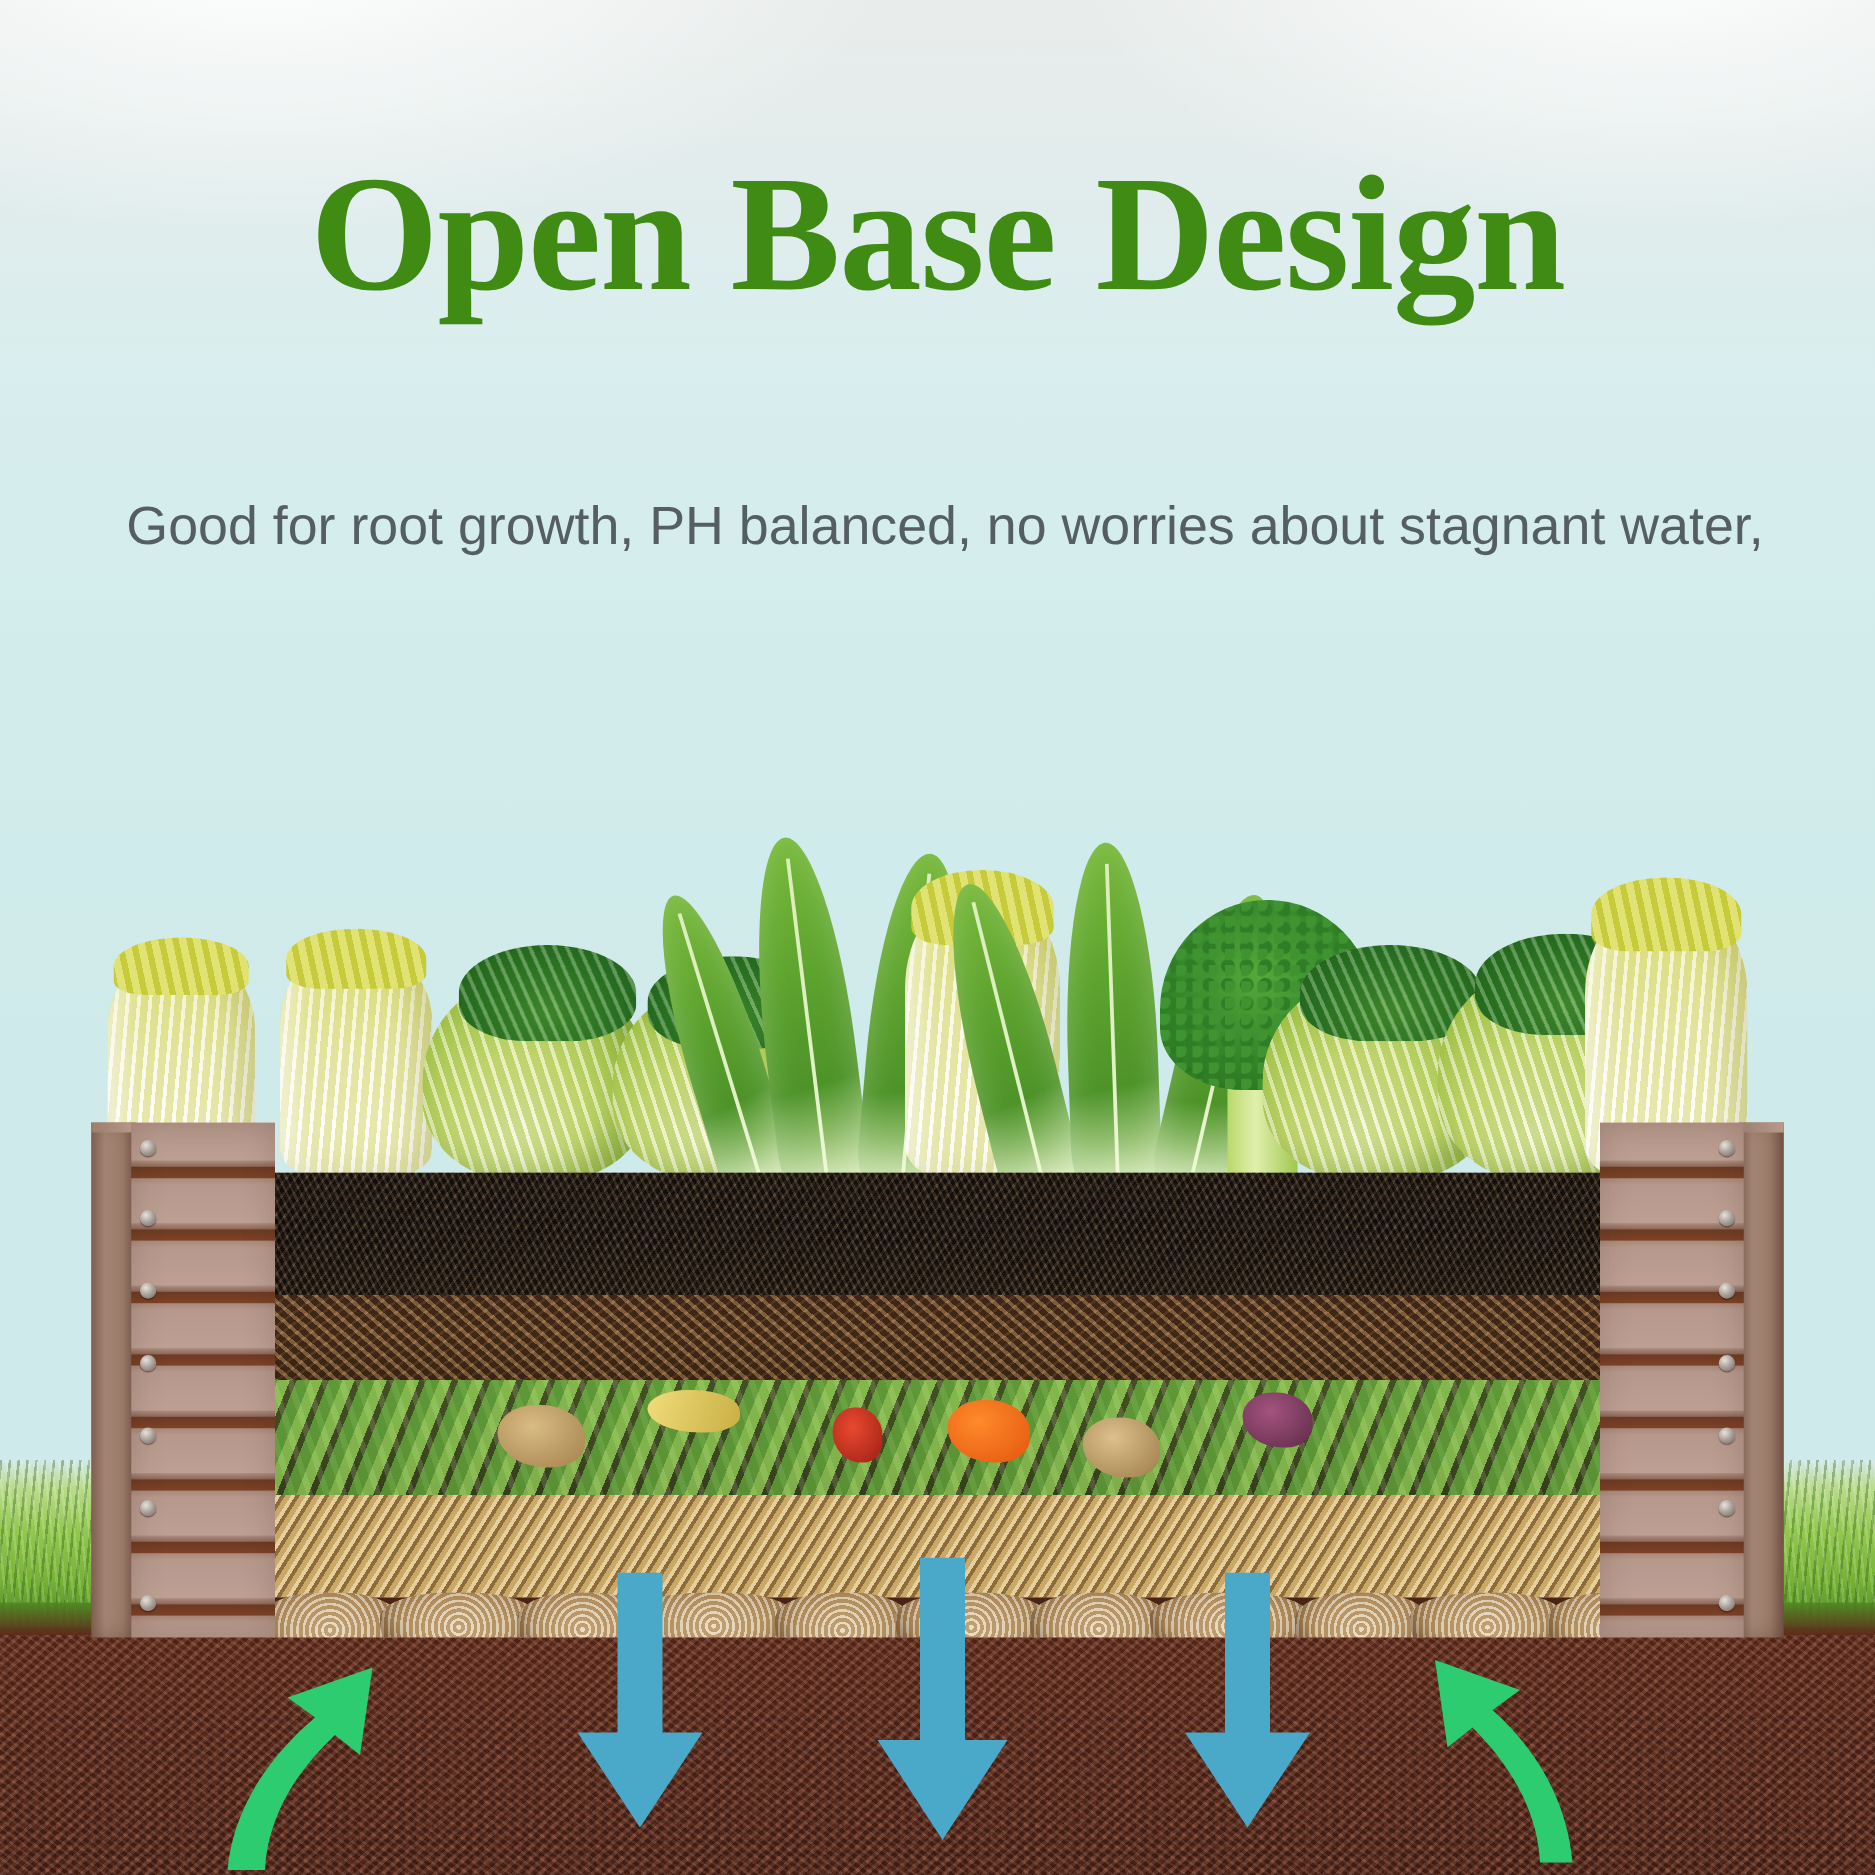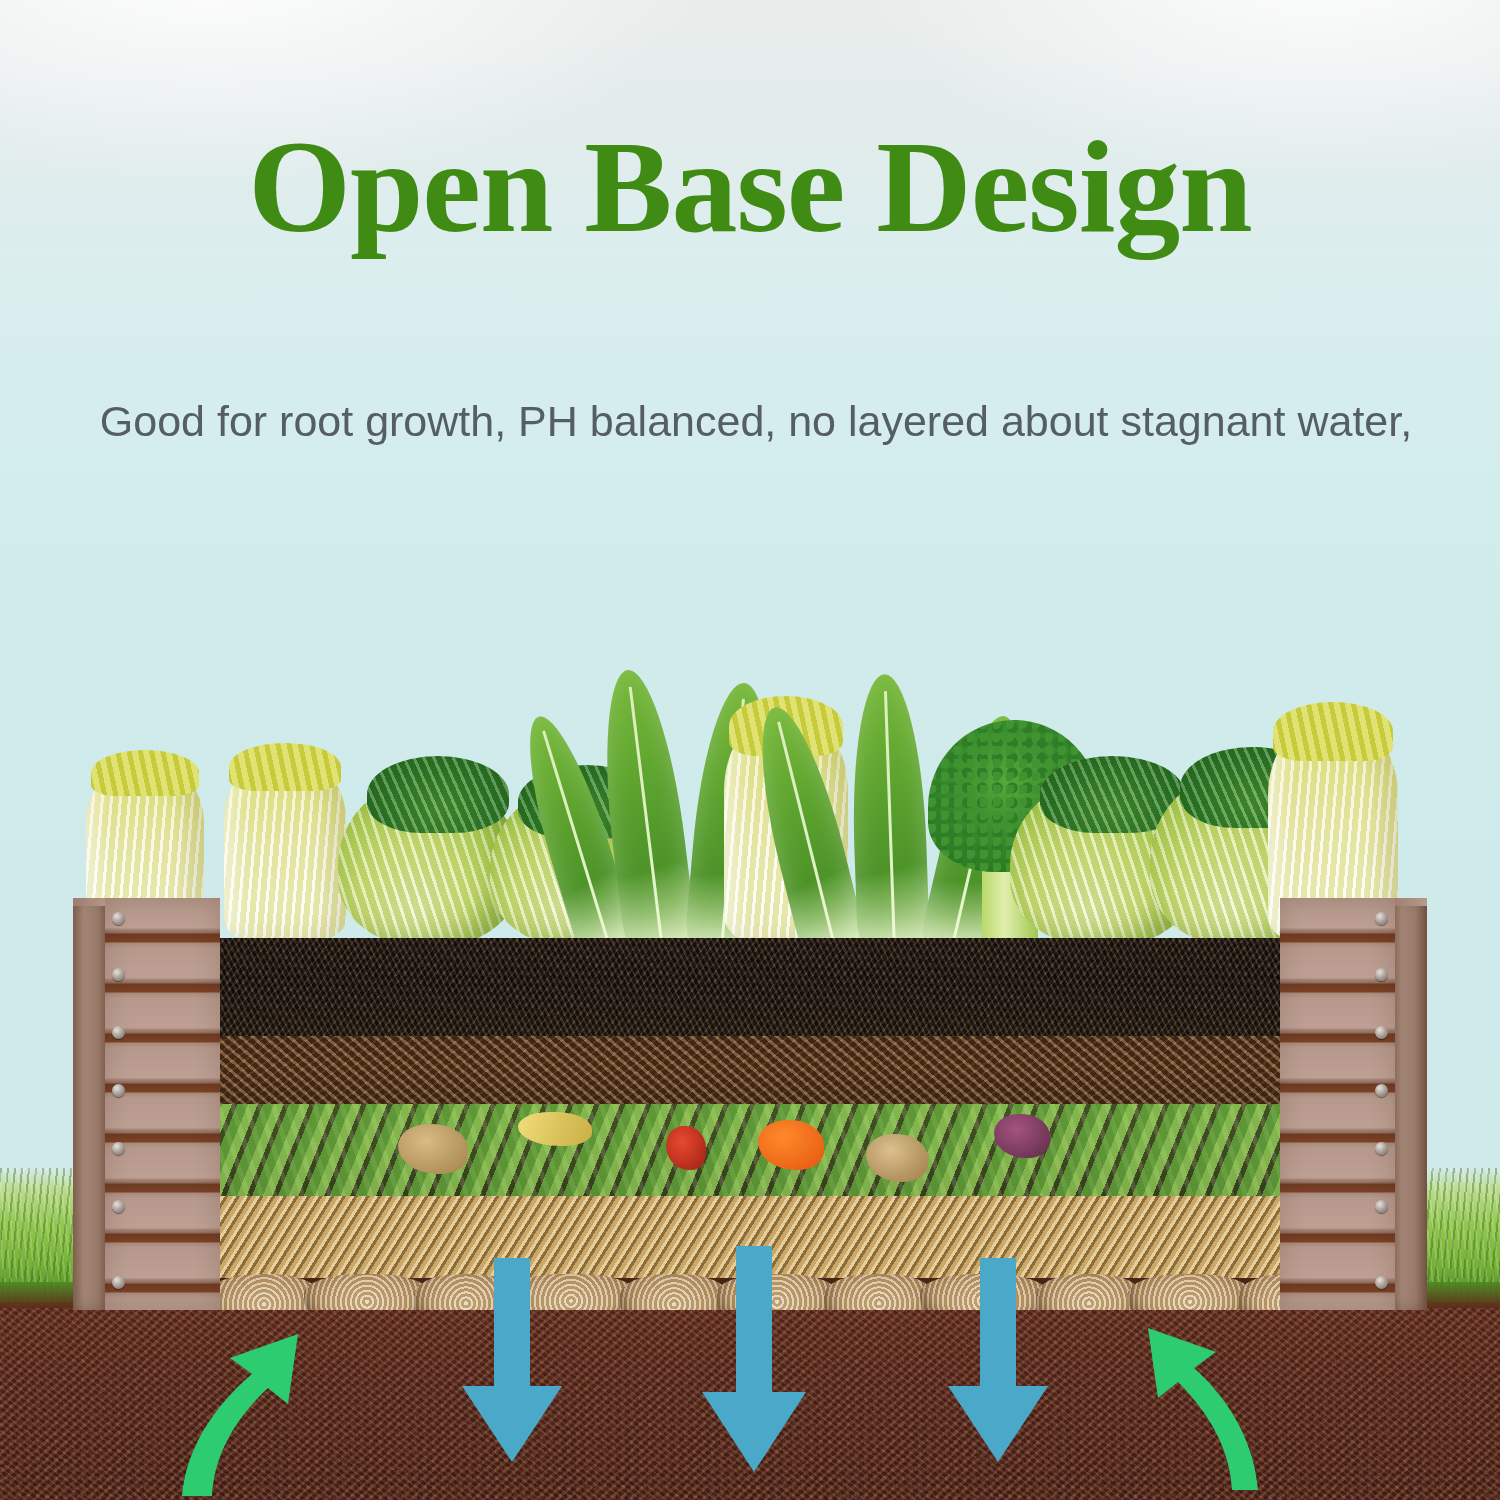--- a/index.html
+++ b/index.html
@@ -211,21 +211,21 @@
 </head>
 <body>
 
 <div class="stage">
 
   <div class="sky"></div>
 
   <div class="title">Open Base Design</div>
 
   <div class="subtitle">
-    <span>Good for root growth, PH balanced, no layered about stagnant water,</span>
+    <span>Good for root growth, PH balanced, no worries about stagnant water,</span>
   </div>
 
   <div class="veggies">
     <span class="vhide">row of leafy vegetables growing in the bed</span>
 
     <div class="veg napa" style="left:86px;bottom:10px;width:118px;height:178px;"></div>
     <div class="veg napa" style="left:224px;bottom:8px;width:122px;height:186px;"></div>
 
     <div class="veg cabbage" style="left:338px;bottom:4px;width:182px;height:168px;"></div>
     <div class="veg cabbage" style="left:490px;bottom:4px;width:176px;height:160px;"></div>

